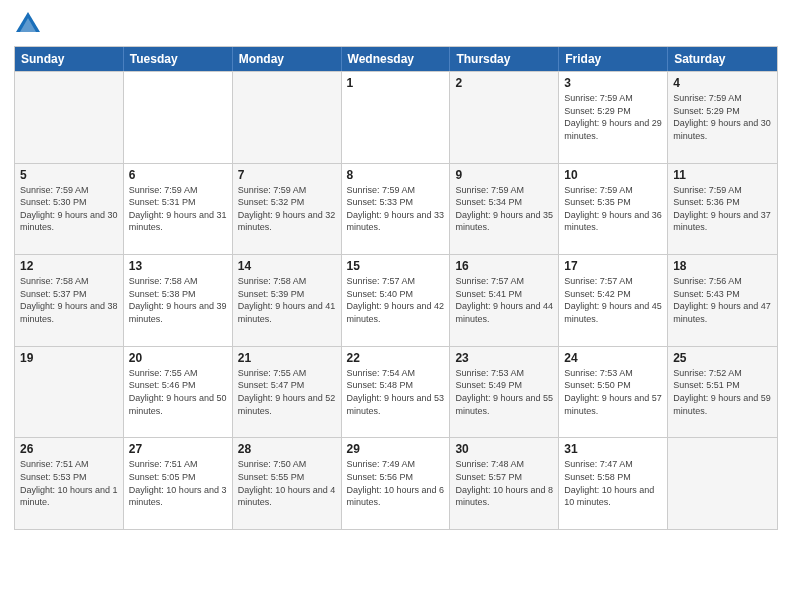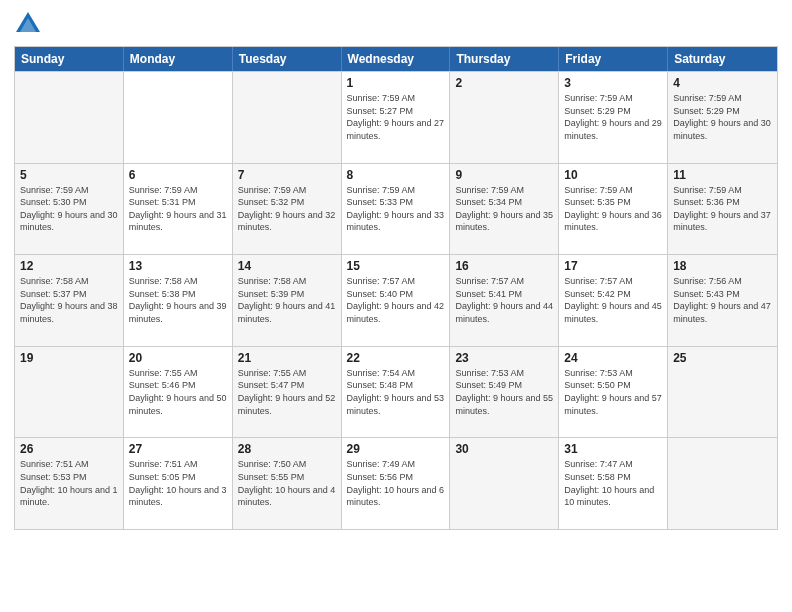--- a/index.html
+++ b/index.html
@@ -134,39 +134,35 @@
     <div class="title-block">
       <div class="month-title"></div>
       <div class="location"></div>
     </div>
   </div>
 
   <div class="calendar">
     <div class="cal-header-row">
 
     <div class="cal-header-cell">Sunday</div>
+        <div class="cal-header-cell">Tuesday</div>
         <div class="cal-header-cell">Monday</div>
-        <div class="cal-header-cell">Tuesday</div>
         <div class="cal-header-cell">Wednesday</div>
         <div class="cal-header-cell">Thursday</div>
         <div class="cal-header-cell">Friday</div>
         <div class="cal-header-cell">Saturday</div>
       </div>
     <div class="cal-body">
 
     <div class="cal-week">
           <div class="cal-cell alt-bg"></div>
           <div class="cal-cell"></div>
           <div class="cal-cell alt-bg"></div>
           <div class="cal-cell">
             <span class="day-num">1</span>
-            <div class="cell-detail">Sunrise: 7:59 AM
-Sunset: 5:27 PM
-Daylight: 9 hours
-and 27 minutes.</div>
           </div>
           <div class="cal-cell alt-bg">
             <span class="day-num">2</span>
           </div>
           <div class="cal-cell">
             <span class="day-num">3</span>
             <div class="cell-detail">Sunrise: 7:59 AM
 Sunset: 5:29 PM
 Daylight: 9 hours
 and 29 minutes.</div>
@@ -315,20 +311,24 @@
           </div>
           <div class="cal-cell">
             <span class="day-num">24</span>
             <div class="cell-detail">Sunrise: 7:53 AM
 Sunset: 5:50 PM
 Daylight: 9 hours
 and 57 minutes.</div>
           </div>
           <div class="cal-cell alt-bg">
             <span class="day-num">25</span>
+            <div class="cell-detail">Sunrise: 7:52 AM
+Sunset: 5:51 PM
+Daylight: 9 hours
+and 59 minutes.</div>
           </div>
         </div>
         <div class="cal-week">
           <div class="cal-cell alt-bg">
             <span class="day-num">26</span>
             <div class="cell-detail">Sunrise: 7:51 AM
 Sunset: 5:53 PM
 Daylight: 10 hours
 and 1 minute.</div>
           </div>
@@ -348,20 +348,24 @@
           </div>
           <div class="cal-cell">
             <span class="day-num">29</span>
             <div class="cell-detail">Sunrise: 7:49 AM
 Sunset: 5:56 PM
 Daylight: 10 hours
 and 6 minutes.</div>
           </div>
           <div class="cal-cell alt-bg">
             <span class="day-num">30</span>
+            <div class="cell-detail">Sunrise: 7:48 AM
+Sunset: 5:57 PM
+Daylight: 10 hours
+and 8 minutes.</div>
           </div>
           <div class="cal-cell">
             <span class="day-num">31</span>
             <div class="cell-detail">Sunrise: 7:47 AM
 Sunset: 5:58 PM
 Daylight: 10 hours
 and 10 minutes.</div>
           </div>
           <div class="cal-cell alt-bg"></div>
         </div>

